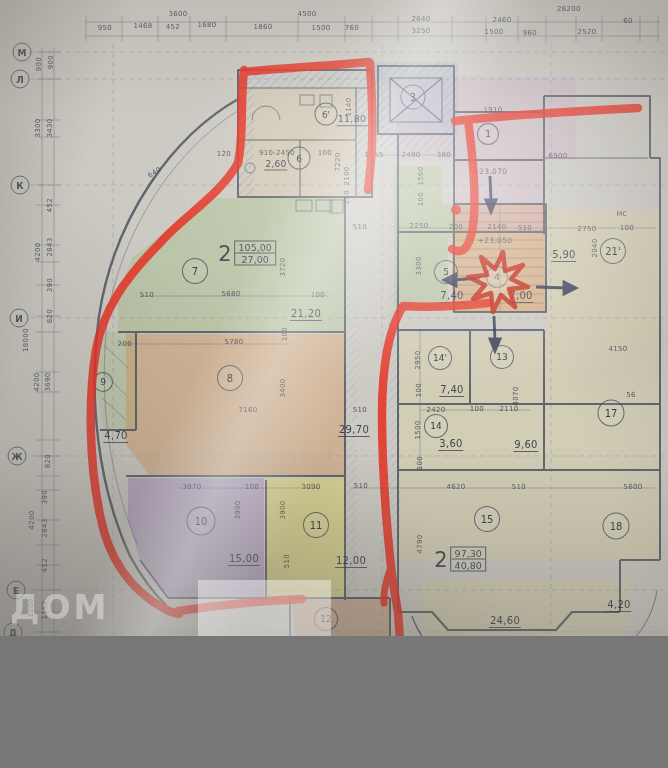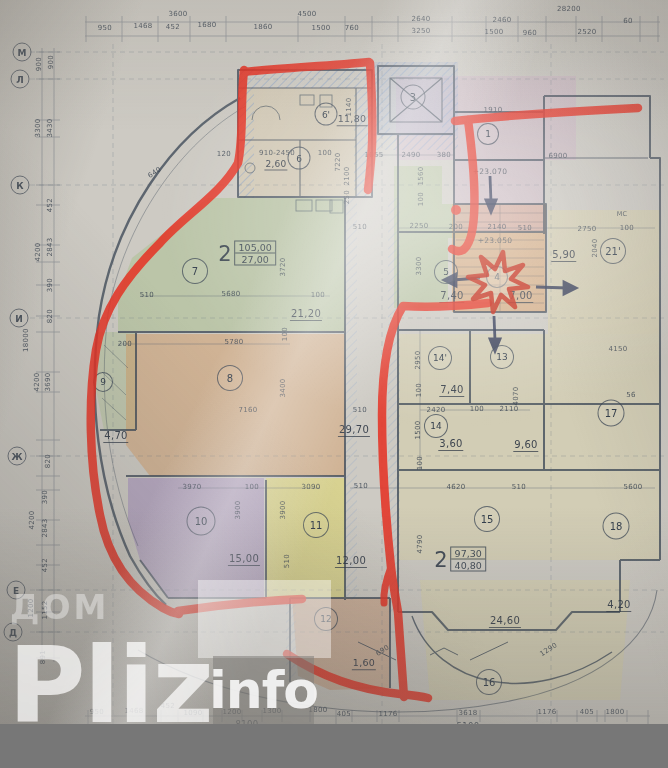--- a/index.html
+++ b/index.html
@@ -1,16 +1,16 @@
 <!DOCTYPE html>
 <html><head>
 <meta charset="utf-8">
 <style>
   html,body{margin:0;padding:0;background:#777;}
-  #stage{position:relative;width:668px;height:724px;overflow:hidden;
+  #stage{position:relative;width:668px;height:636px;overflow:hidden;
          font-family:"DejaVu Sans",sans-serif;
          background:#cdcac3;}
   
   #paper-shade{position:absolute;inset:0;pointer-events:none;
     background:
       radial-gradient(ellipse 420px 300px at 68% 30%, rgba(255,255,255,.42), rgba(255,255,255,0) 70%),
       linear-gradient(108deg, rgba(92,88,82,.28) 0%, rgba(92,88,82,0) 16%),
       linear-gradient(252deg, rgba(84,80,76,.18) 0%, rgba(84,80,76,0) 26%),
       linear-gradient(115deg, rgba(255,255,255,0) 38%, rgba(255,255,255,.30) 46%, rgba(255,255,255,0) 56%),
       linear-gradient(to bottom, rgba(125,120,112,.14), rgba(125,120,112,0) 18%, rgba(125,120,112,0) 70%, rgba(96,93,88,.30)),

